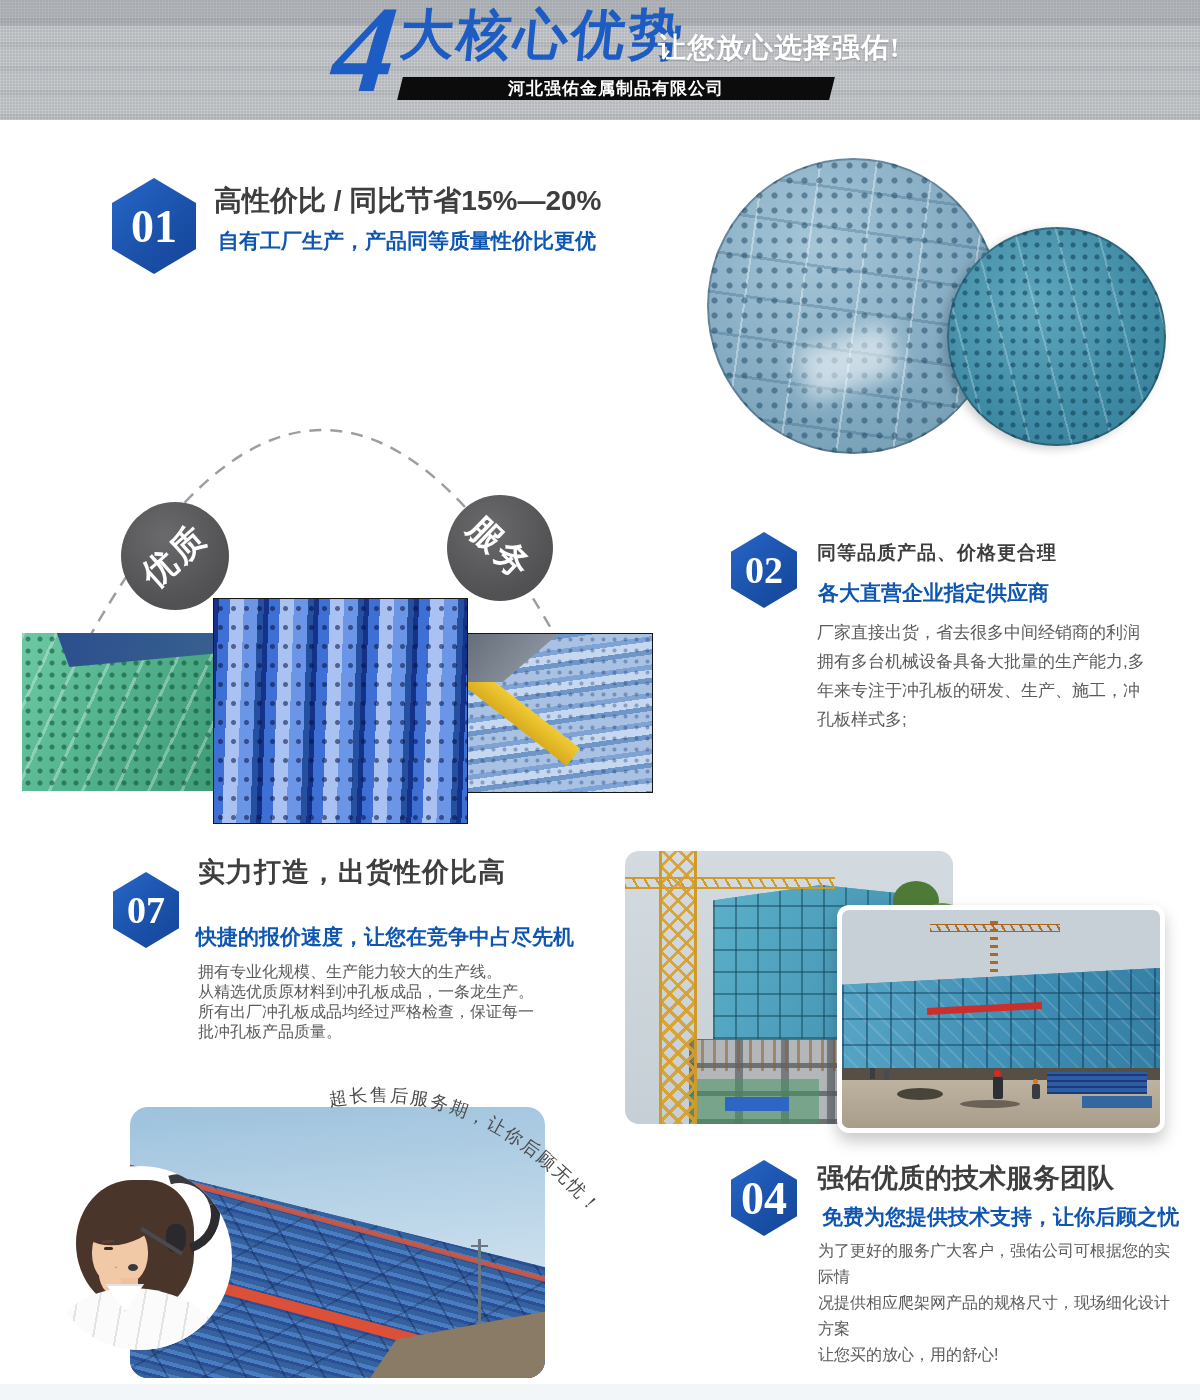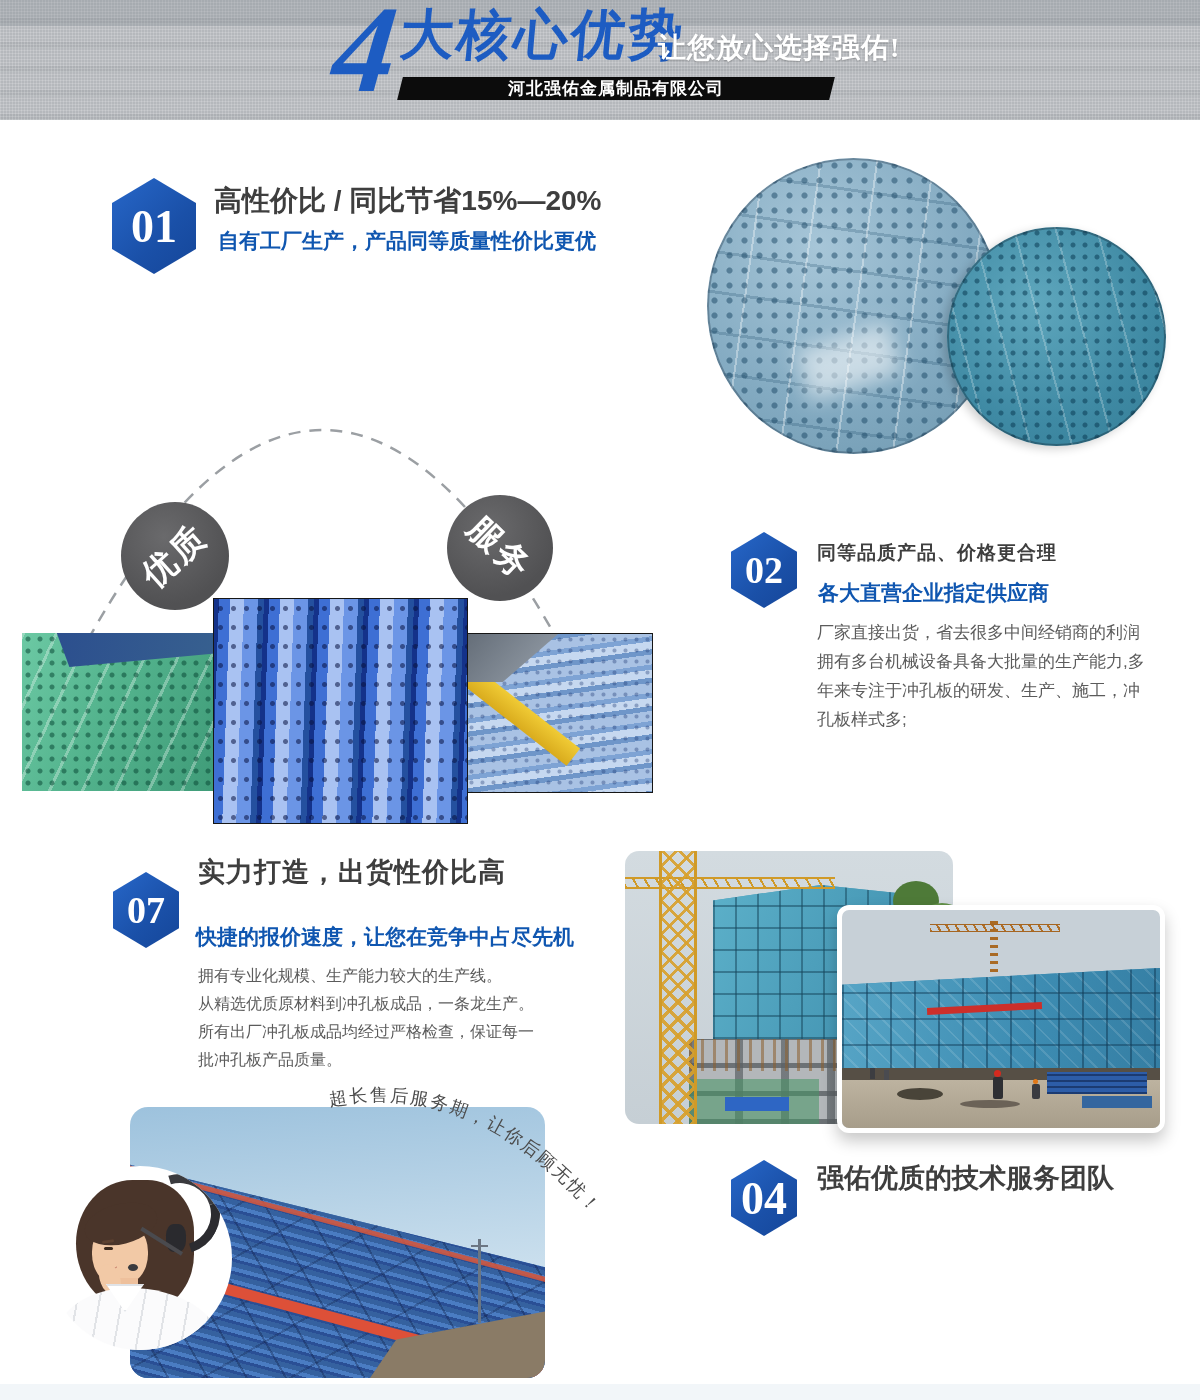--- a/index.html
+++ b/index.html
@@ -44,21 +44,21 @@
 
   .adv-sub{position:absolute;font-weight:bold;color:#0f56b0;font-family:"Liberation Serif",serif;z-index:6;}
   .s1{left:218px;top:227px;font-size:21px;}
   .s2{left:818px;top:579px;font-size:21px;}
   .s3{left:196px;top:923px;font-size:21px;}
   .s4{left:822px;top:1203px;font-size:21px;}
 
   .adv-body{position:absolute;color:#5b5b5b;white-space:pre-line;z-index:6;}
   .b1{left:196px;top:266px;width:420px;font-size:16px;line-height:29px;}
   .b2{left:817px;top:618px;width:350px;font-size:17px;line-height:29px;}
-  .b3{left:198px;top:962px;width:370px;font-size:16px;line-height:28px;}
+  .b3{left:198px;top:962px;width:370px;font-size:16px;line-height:20px;}
   .b4{left:818px;top:1238px;width:355px;font-size:16px;line-height:26px;}
 
   
   .badge{position:absolute;border-radius:50%;color:#fff;font-weight:bold;
     background:radial-gradient(circle at 40% 32%,#6a6a6c,#515153 70%);
     display:flex;align-items:center;justify-content:center;z-index:5;}
   .badge .rot{display:block;}
   .bd1{left:121px;top:502px;width:108px;height:108px;font-size:34px;}
   .bd1 .rot{transform:rotate(-42deg);letter-spacing:3px;}
   .bd2{left:272px;top:428px;width:116px;height:116px;font-size:38px;letter-spacing:5px;}
@@ -276,20 +276,24 @@
   <div class="adv-sub s3">快捷的报价速度，让您在竞争中占尽先机</div>
   <div class="adv-body b3">拥有专业化规模、生产能力较大的生产线。
 从精选优质原材料到冲孔板成品，一条龙生产。
 所有出厂冲孔板成品均经过严格检查，保证每一
 批冲孔板产品质量。</div>
 
   <div class="hex h4">
     <span>04</span>
   </div>
   <div class="adv-title t4">强佑优质的技术服务团队</div>
+  <div class="adv-sub s4">免费为您提供技术支持，让你后顾之忧</div>
+  <div class="adv-body b4">为了更好的服务广大客户，强佑公司可根据您的实际情
+况提供相应爬架网产品的规格尺寸，现场细化设计方案
+让您买的放心，用的舒心!</div>
 
   <div class="badge bd1">
     <span class="rot">优质</span>
   </div>
   <div class="badge bd3">
     <span class="rot">服务</span>
   </div>
 
   <div class="img-green"></div>
   <div class="img-center"></div>

